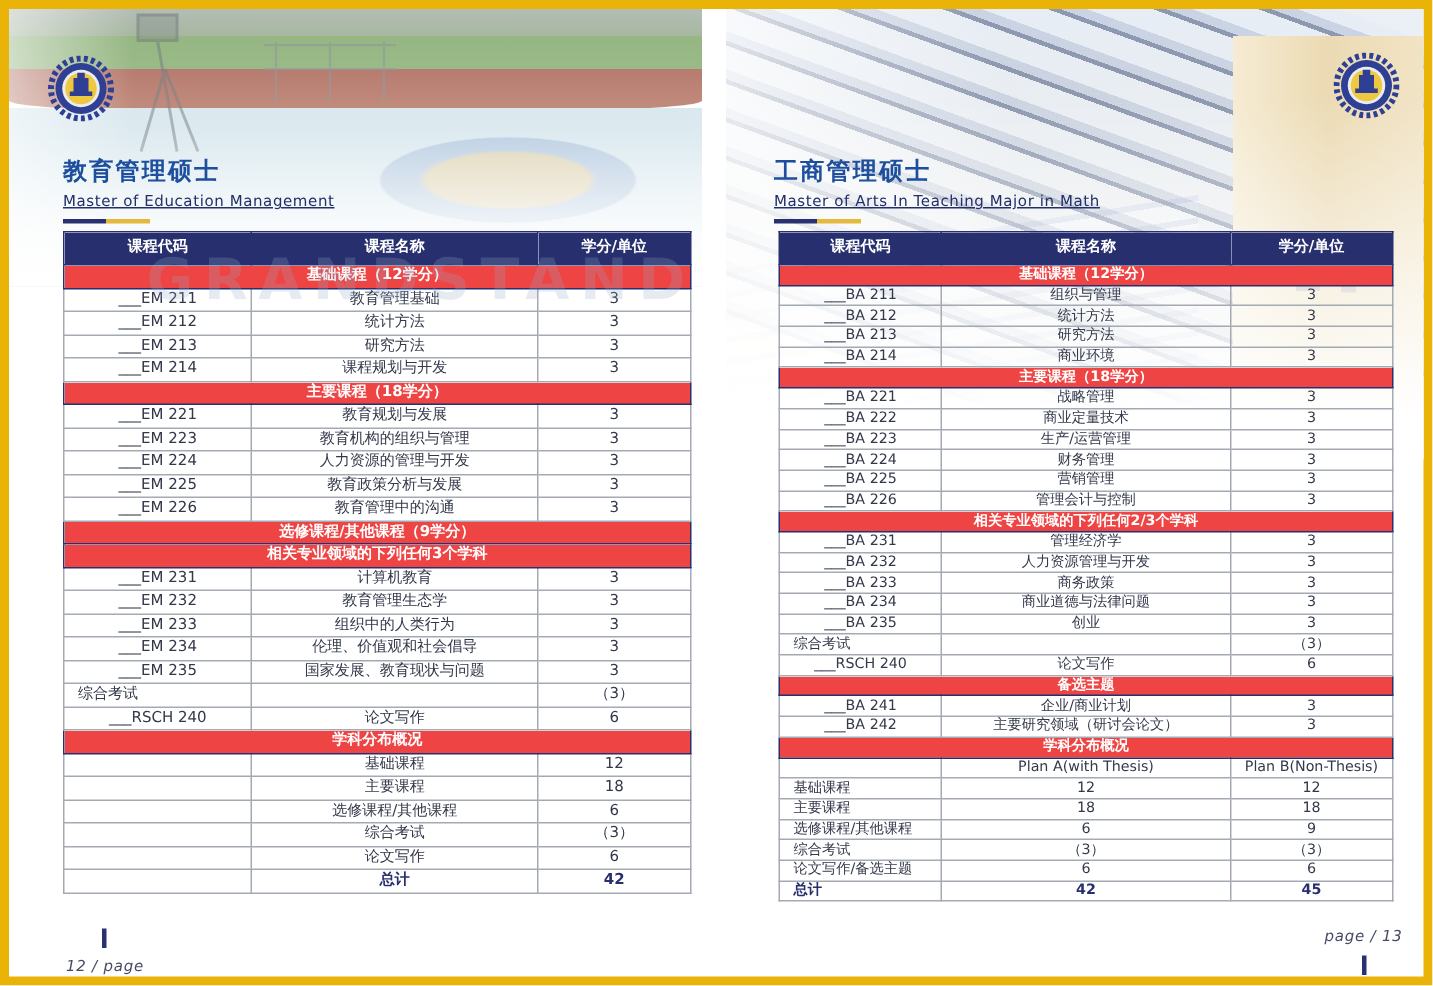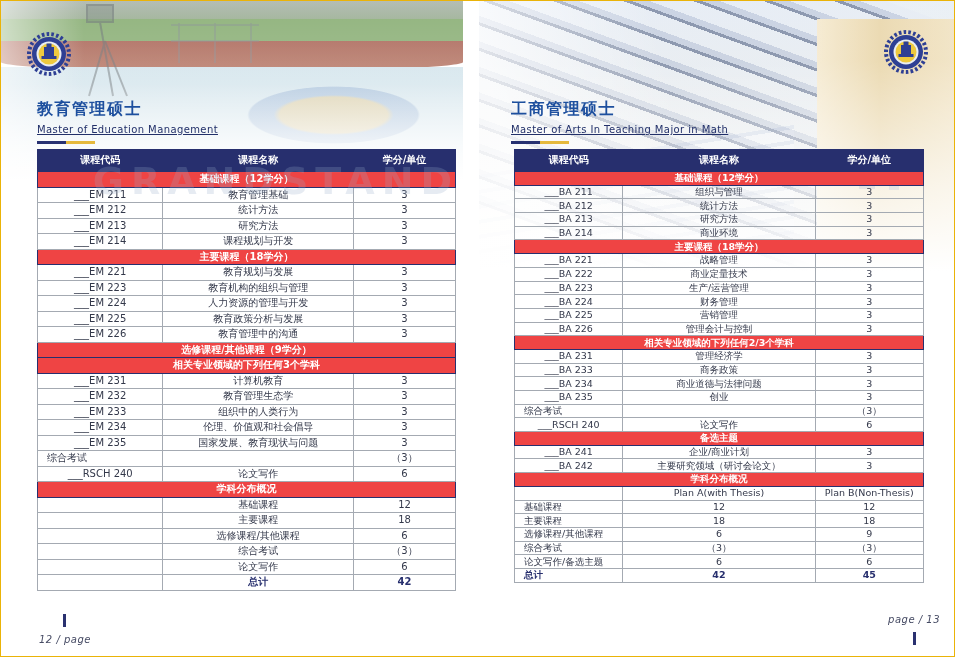--- a/index.html
+++ b/index.html
@@ -1,18 +1,18 @@
 <!DOCTYPE html>
 <html><head>
 <meta charset="utf-8">
 <style>
   html,body{margin:0;padding:0;background:#fff;}
   .canvas{
     position:relative;width:955px;height:657px;box-sizing:border-box;
-    background:#ffffff;border:1px solid #eab308;overflow:hidden;
+    background:#ffffff;border:6px solid #eab308;overflow:hidden;
     font-family:"DejaVu Sans","Liberation Sans",sans-serif;
   }
   
   .photo{position:absolute;top:0;overflow:hidden;z-index:1;}
   .photo-left{left:0;width:462px;height:185px;}
   .pl-sky{position:absolute;left:0;top:0;width:100%;height:22px;
     background:linear-gradient(180deg,#aab4ab,#93a98a);}
   .pl-grass{position:absolute;left:0;top:18px;width:100%;height:26px;background:#83aa6d;}
   .pl-track{position:absolute;left:0;top:40px;width:100%;height:30px;
     background:linear-gradient(180deg,#a65e4f,#b06c58);border-radius:0 0 45% 45%/0 0 30% 30%;}
@@ -375,20 +375,25 @@
           </tr>
           <tr class="sec">
             <td colspan="3">相关专业领域的下列任何2/3个学科</td>
           </tr>
           <tr>
             <td>___BA 231</td>
             <td>管理经济学</td>
             <td>3</td>
           </tr>
           <tr>
+            <td>___BA 232</td>
+            <td>人力资源管理与开发</td>
+            <td>3</td>
+          </tr>
+          <tr>
             <td>___BA 233</td>
             <td>商务政策</td>
             <td>3</td>
           </tr>
           <tr>
             <td>___BA 234</td>
             <td>商业道德与法律问题</td>
             <td>3</td>
           </tr>
           <tr>

